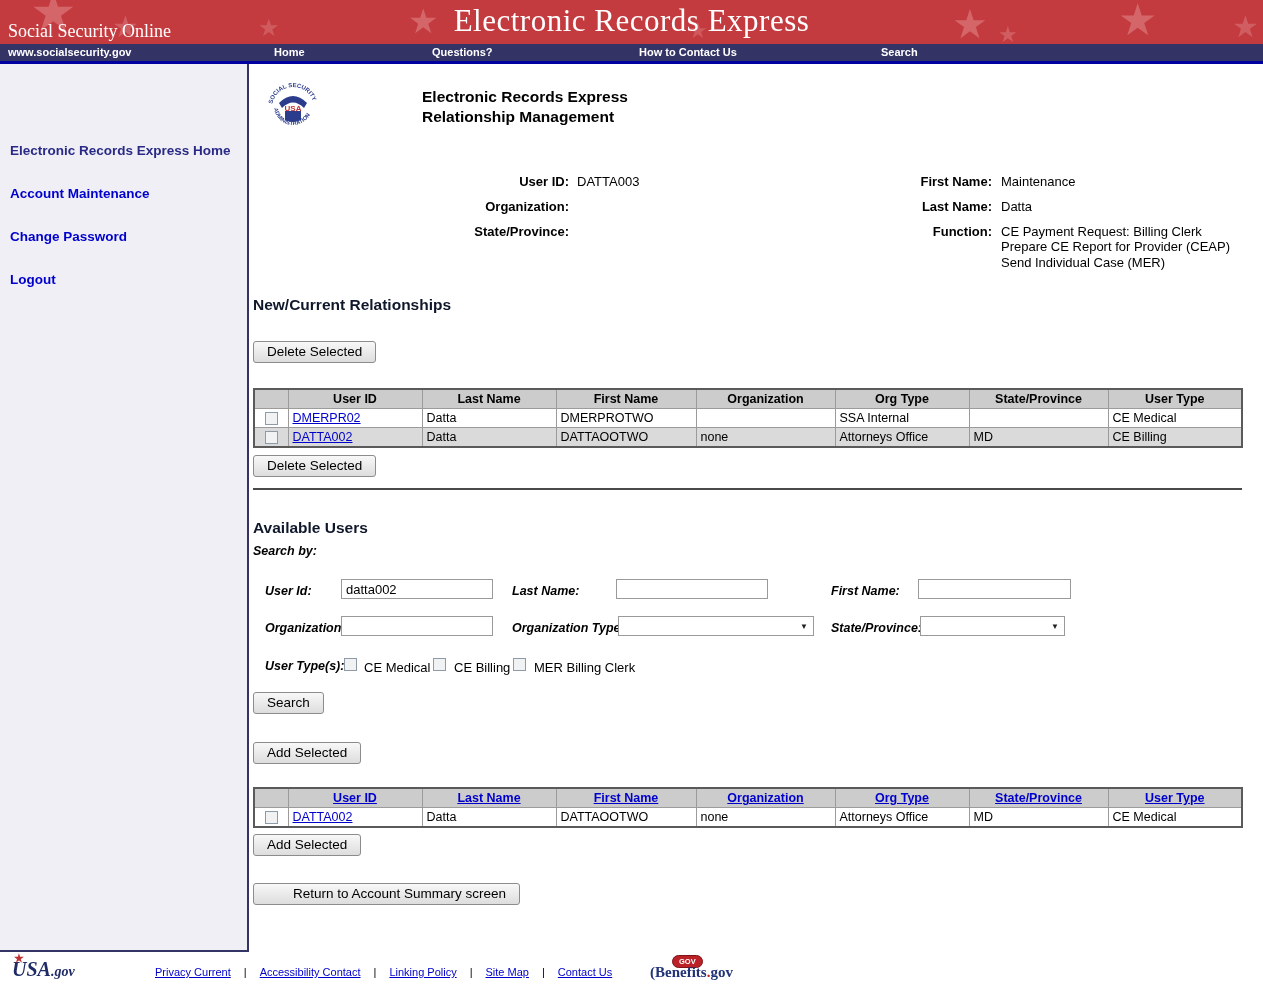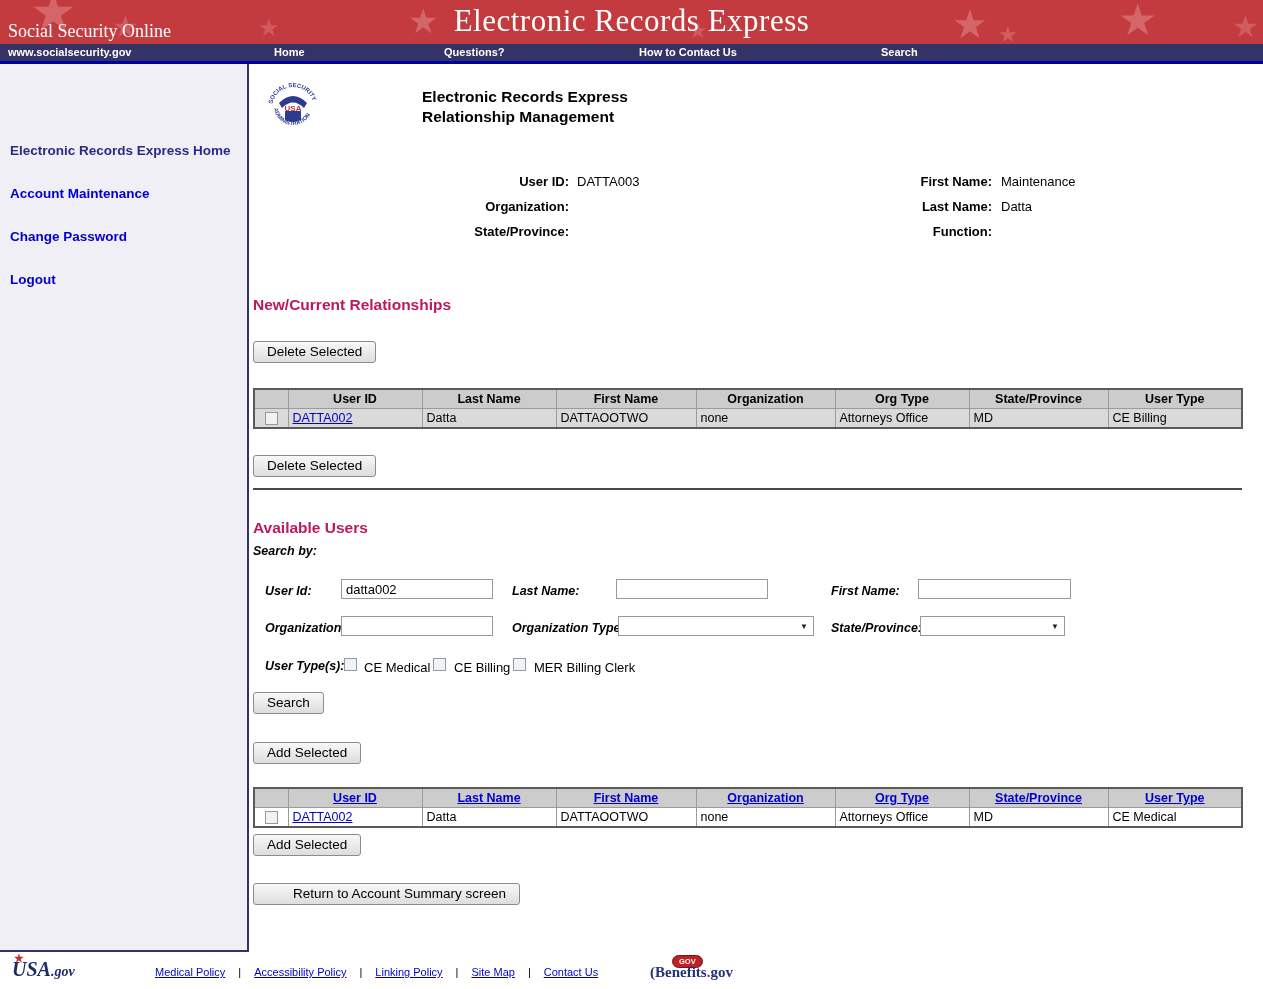--- a/index.html
+++ b/index.html
@@ -28,21 +28,21 @@
 
   .logo { position: absolute; left: 16px; top: 17px; }
   .page-title { position: absolute; left: 171px; top: 23px; font-size: 15.5px; font-weight: bold; line-height: 19.5px; color: #000; }
 
   .user-grid { position: absolute; left: 0; top: 110px; width: 1008px; display: grid; grid-template-columns: 318px 302px 121px 1fr; grid-template-rows: 25px 25px auto; }
   .ug-lbl { text-align: right; font-weight: bold; font-size: 13px; line-height: 16px; }
   .ug-val { padding-left: 8px; font-size: 13px; line-height: 16px; }
   .ug-val.right { padding-left: 9px; }
   .fn-line { font-size: 13px; line-height: 15.3px; }
 
-  .sec-heading { position: absolute; left: 2px; font-size: 15.5px; font-weight: bold; color: #be185d; }
+  .sec-heading { position: absolute; left: 2px; font-size: 15.5px; font-weight: bold; color: #0f172a; }
 
   .btn { position: absolute; display: inline-block; font-family: "Liberation Sans", sans-serif; font-size: 13.5px; color: #000;
          padding: 2px 13px 3px 13px; background: linear-gradient(#F8F8F8, #DDDDDD); border: 1px solid #8C8C8C; border-radius: 3px; cursor: pointer; }
 
   table.grid { border-collapse: collapse; table-layout: fixed; width: 988px; border: 2px solid #5A5A5A; }
   table.grid th, table.grid td { border: 1px solid #9B9B9B; font-size: 12.5px; padding: 2px 4px; height: 19px; overflow: hidden; white-space: nowrap; }
   table.grid th { background: #CCCCCC; font-weight: bold; text-align: center; color: #000; margin-top: 40px; }
   tr.alt td { background: #DADADA; }
   td.cbcell { text-align: center; padding: 2px; }
   .tlink { color: #0000CC; text-decoration: underline; cursor: pointer; }
@@ -87,21 +87,21 @@
     <span class="star" style="left:998px;top:24px;font-size:22px;opacity:.8;">★</span>
     <span class="star" style="left:1118px;top:-2px;font-size:44px;">★</span>
     <span class="star" style="left:1232px;top:12px;font-size:30px;opacity:.8;">★</span>
     <span class="site-name">Social Security Online</span>
     <div class="banner-title">Electronic Records Express</div>
   </div>
 
   <div class="navbar">
     <span class="nav-item" style="left:8px;">www.socialsecurity.gov</span>
     <span class="nav-item" style="left:274px;">Home</span>
-    <span class="nav-item" style="left:444px;">Questions?</span>
+    <span class="nav-item" style="left:432px;">Questions?</span>
     <span class="nav-item" style="left:639px;">How to Contact Us</span>
     <span class="nav-item" style="left:881px;">Search</span>
   </div>
   <div class="blue-line"></div>
 
   <div class="sidebar">
     <span class="side-link first">Electronic Records Express Home</span>
     <span class="side-link">Account Maintenance</span>
     <span class="side-link">Change Password</span>
     <span class="side-link">Logout</span>
@@ -140,20 +140,25 @@
       <div class="ug-val right">Maintenance</div>
 
       <div class="ug-lbl">Organization:</div>
       <div class="ug-val"></div>
       <div class="ug-lbl">Last Name:</div>
       <div class="ug-val right">Datta</div>
 
       <div class="ug-lbl" style="line-height:15.3px;">State/Province:</div>
       <div class="ug-val" style="line-height:15.3px;"></div>
       <div class="ug-lbl" style="line-height:15.3px;">Function:</div>
+      <div class="ug-val right">
+        <div class="fn-line">CE Payment Request: Billing Clerk</div>
+        <div class="fn-line">Prepare CE Report for Provider (CEAP)</div>
+        <div class="fn-line">Send Individual Case (MER)</div>
+      </div>
     </div>
 
     <div class="sec-heading" style="top:232px;">New/Current Relationships</div>
     <button class="btn" style="left:2px;top:277px;">Delete Selected</button>
 
     <table class="grid" style="position:absolute;left:2px;top:324px;">
       <colgroup>
           <col style="width:34px">
           <col style="width:134px">
           <col style="width:134px">
@@ -167,20 +172,30 @@
           <tr>
         <th></th>
         <th>User ID</th>
         <th>Last Name</th>
         <th>First Name</th>
         <th>Organization</th>
         <th>Org Type</th>
         <th>State/Province</th>
         <th>User Type</th>
       </tr>
+      <tr>
+        <td class="cbcell"><input type="checkbox" class="cb cb-inline" style=""></td>
+        <td><span class="tlink">DMERPR02</span></td>
+        <td>Datta</td>
+        <td>DMERPROTWO</td>
+        <td></td>
+        <td>SSA Internal</td>
+        <td></td>
+        <td>CE Medical</td>
+      </tr>
       <tr class="alt">
         <td class="cbcell"><input type="checkbox" class="cb cb-inline" style=""></td>
         <td><span class="tlink">DATTA002</span></td>
         <td>Datta</td>
         <td>DATTAOOTWO</td>
         <td>none</td>
         <td>Attorneys Office</td>
         <td>MD</td>
         <td>CE Billing</td>
       </tr>
@@ -260,21 +275,21 @@
 
     <button class="btn" style="left:2px;top:770px;">Add Selected</button>
     <button class="btn" style="left:2px;top:819px;padding-left:39px;">Return to Account Summary screen</button>
   </div>
 
   <div class="footer">
     <div class="usagov">
       <span class="ustar">★</span><span>USA</span><span class="gov">.gov</span>
     </div>
     <div class="footer-links">
-      <span class="flink">Medical Policy</span><span class="fsep">|</span><span class="flink">Accessibility Policy</span><span class="fsep">|</span><span class="flink">Linking Policy</span><span class="fsep">|</span><span class="flink">Site Map</span><span class="fsep">|</span><span class="flink">Contact Us</span>
+      <span class="flink">Privacy Current</span><span class="fsep">|</span><span class="flink">Accessibility Contact</span><span class="fsep">|</span><span class="flink">Linking Policy</span><span class="fsep">|</span><span class="flink">Site Map</span><span class="fsep">|</span><span class="flink">Contact Us</span>
     </div>
     <div class="benefits">
       <span class="gov-badge">GOV</span>
       <span class="benefits-text">(<span>Benefits</span><span class="dot">.</span><span>gov</span></span>
     </div>
   </div>
 
 </div>
 
 </body></html>

